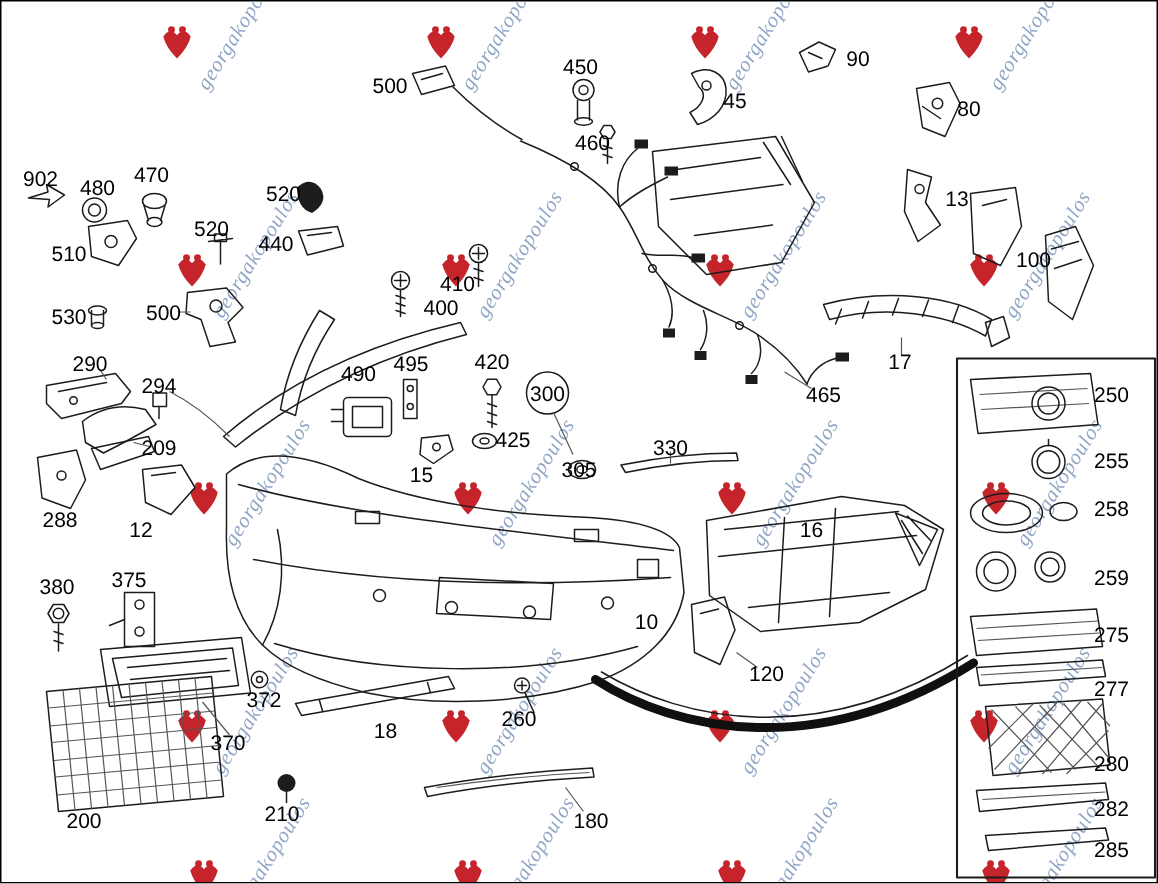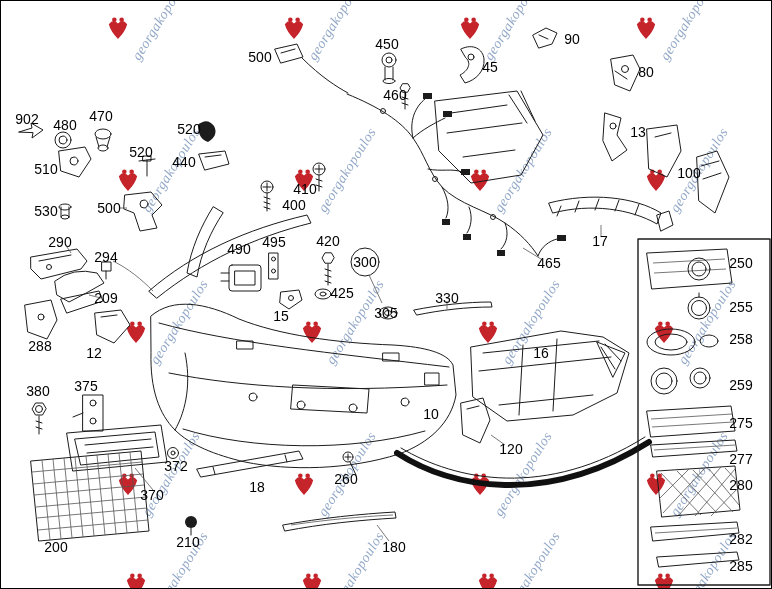--- a/index.html
+++ b/index.html
@@ -538,17 +538,17 @@
     <span class="lbl" style="left:345px;top:478px">260</span>
     <span class="lbl" style="left:55px;top:546px">200</span>
     <span class="lbl" style="left:187px;top:541px">210</span>
     <span class="lbl" style="left:393px;top:546px">180</span>
     <span class="lbl" style="left:740px;top:262px">250</span>
     <span class="lbl" style="left:740px;top:306px">255</span>
     <span class="lbl" style="left:740px;top:338px">258</span>
     <span class="lbl" style="left:740px;top:384px">259</span>
     <span class="lbl" style="left:740px;top:422px">275</span>
     <span class="lbl" style="left:740px;top:458px">277</span>
-    <span class="lbl" style="left:740px;top:484px">280</span>
+    <span class="lbl" style="left:740px;top:508px">280</span>
     <span class="lbl" style="left:740px;top:538px">282</span>
     <span class="lbl" style="left:740px;top:565px">285</span>
   </div>
 </div>
 
 </body></html>

